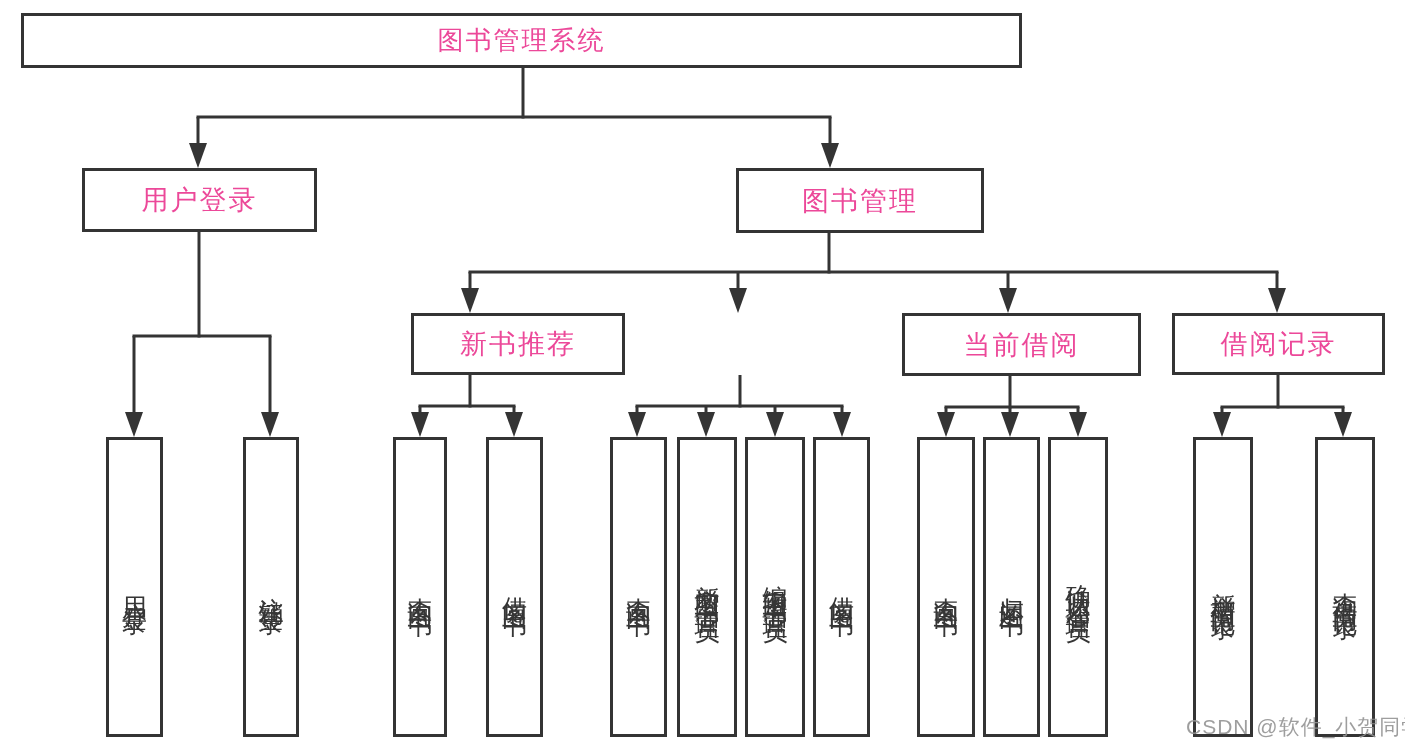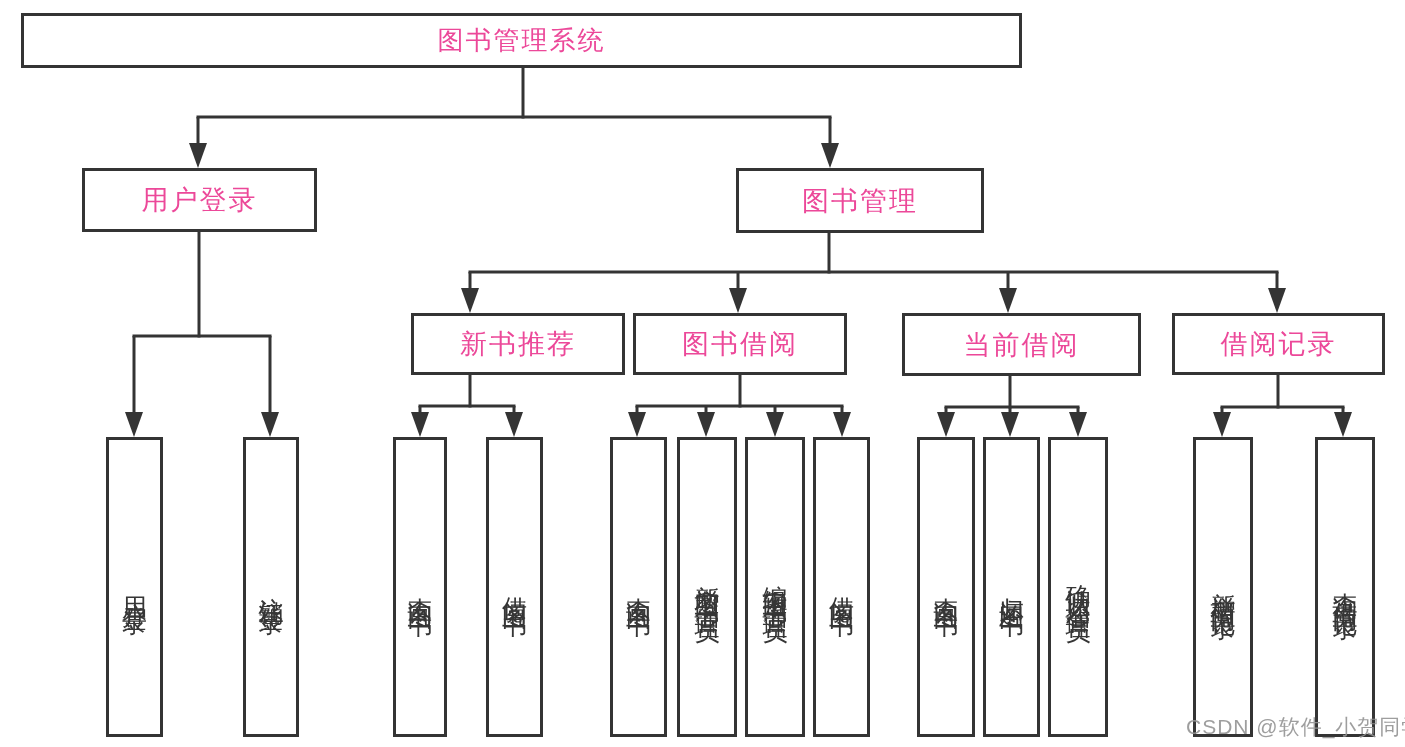--- a/index.html
+++ b/index.html
@@ -122,23 +122,20 @@
   <div class="node" style="left:82px; top:168px; width:235px; height:64px;">
     <span class="hlabel">用户登录</span>
   </div>
   <div class="node" style="left:700px; top:168px; width:248px; height:65px;margin-left:36px;">
     <span class="hlabel">图书管理</span>
   </div>
 
   <div class="node" style="left:363px; top:313px; width:214px; height:62px;margin-left:48px;">
     <span class="hlabel">新书推荐</span>
   </div>
-  <div class="node" style="left:633px; top:313px; width:214px; height:62px;">
-    <span class="hlabel">图书借阅</span>
-  </div>
   <div class="node" style="left:902px; top:313px; width:239px; height:63px;">
     <span class="hlabel">当前借阅</span>
   </div>
   <div class="node" style="left:1172px; top:313px; width:213px; height:62px;align-items:center;">
     <span class="hlabel">借阅记录</span>
   </div>
 
   <div class="node" style="left:106px; top:437px; width:57px; height:300px;">
     <span class="vlabel">用户登录</span>
   </div>

